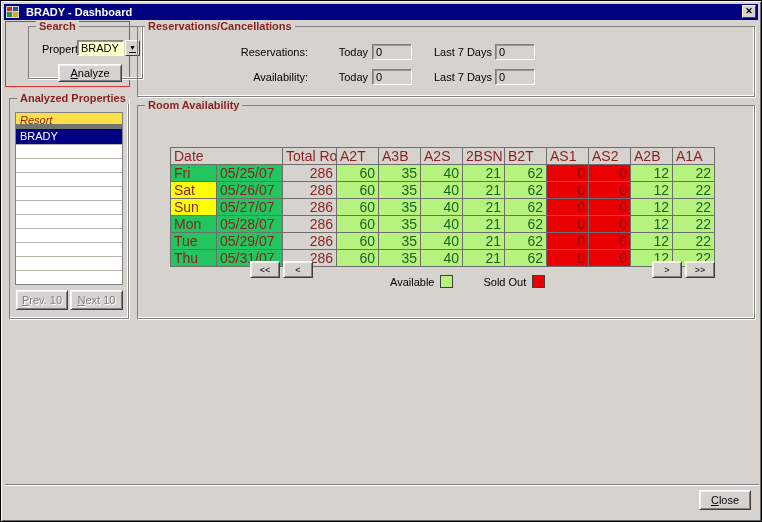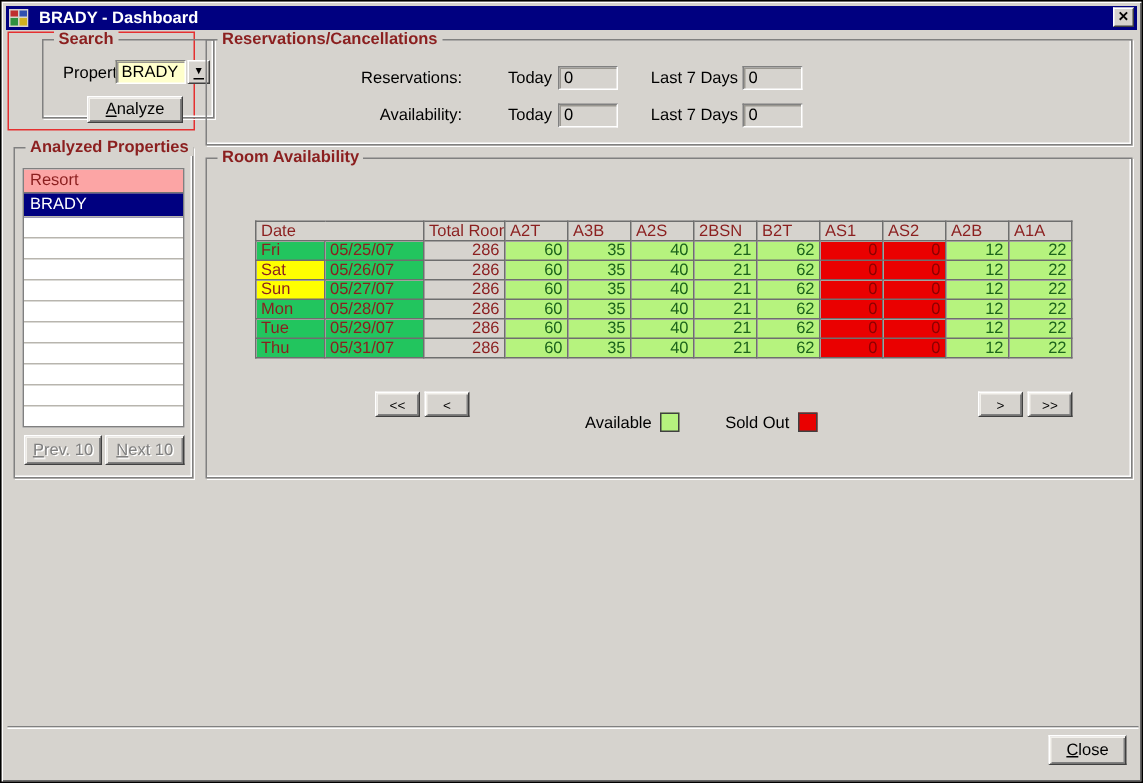--- a/index.html
+++ b/index.html
@@ -76,31 +76,31 @@
     display:flex; align-items:center; justify-content:center;
   }
   .drop-glyph { display:block; width:7px; text-align:center; font-size:7px; line-height:7px; color:#000;
     border-bottom:1px solid #000; padding-bottom:1px; }
   
   .plist {
     position:absolute; background:#fff; border:1px solid #808080;
     overflow:hidden;
   }
   .plist-header {
-    height:16px; background:#fca5a5; color:var(--section-label,#8B1F1F);
-    border-bottom:1px solid #737373; padding:1px 4px;
+    height:16px; background:#fde047; color:var(--section-label,#8B1F1F);
+    border-bottom:5px solid #737373; padding:1px 4px;font-style:italic;
   }
   .plist-row { height:16px; border-bottom:1px solid #b8b5ae; padding:1px 4px; color:#000; }
   .plist-row.empty { height:14px; }
   .plist-row.selected { background: var(--selected-row, #000080); color:#fff; }
   
   .rlabel { position:absolute; text-align:right; color:#000; }
   
   table.room { border-collapse:collapse; table-layout:fixed; position:absolute;
-    font-size:11px; }
+    font-size:14px; }
   table.room th, table.room td {
     border:1px solid #6e6e6e; height:13px; padding:0 3px; overflow:hidden; white-space:nowrap;
   }
   table.room { border:1px solid #404040; }
   table.room th {
     background:#D6D3CE; color:var(--section-label,#8B1F1F);
     font-weight:normal; text-align:left;
   }
   td.c-day, td.c-date { background:#22c55e; color:var(--section-label,#8B1F1F); text-align:left; }
   td.c-day.weekend { background: var(--weekend, #FFFF00); }

